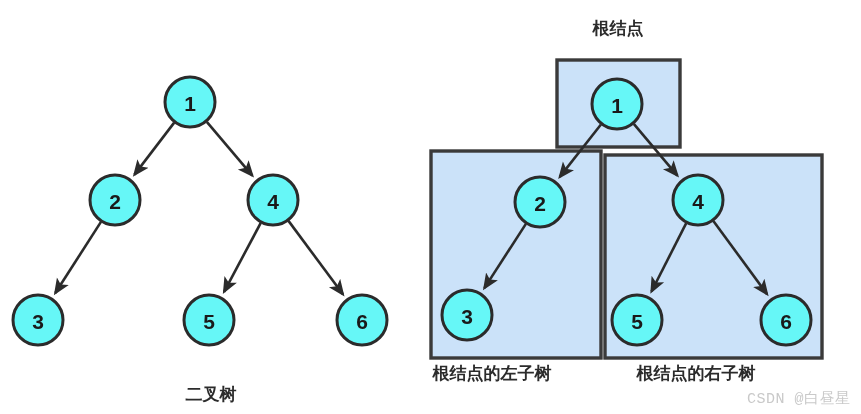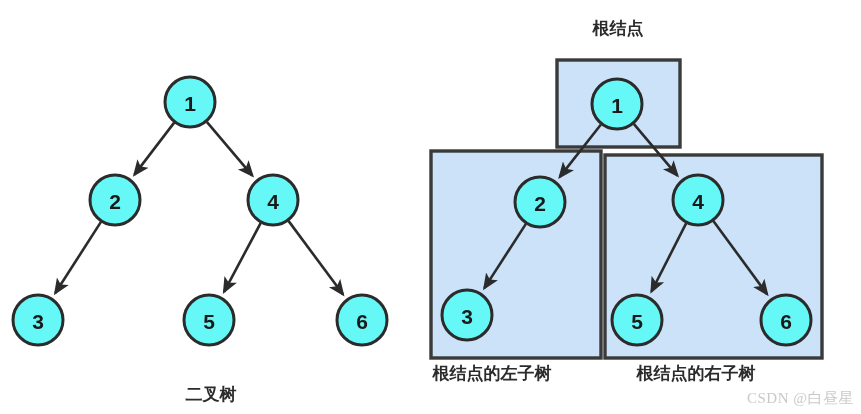--- a/index.html
+++ b/index.html
@@ -51,21 +51,21 @@
   .caption {
     font-family: "Liberation Sans", "DejaVu Sans", sans-serif;
     font-size: 17px;
     font-weight: bold;
     fill: #2b2b2b;
     text-anchor: middle;
     dominant-baseline: middle;
   }
   .watermark {
     position: absolute;
-    font-family: Liberation Serif, serif;
+    font-family: Liberation Mono, monospace;
     font-size: 15px;
     color: #c9c9c9;
     letter-spacing: 0.5px;
     white-space: nowrap;
     text-align: center;
   }
 </style>
 </head>
 <body>
 

